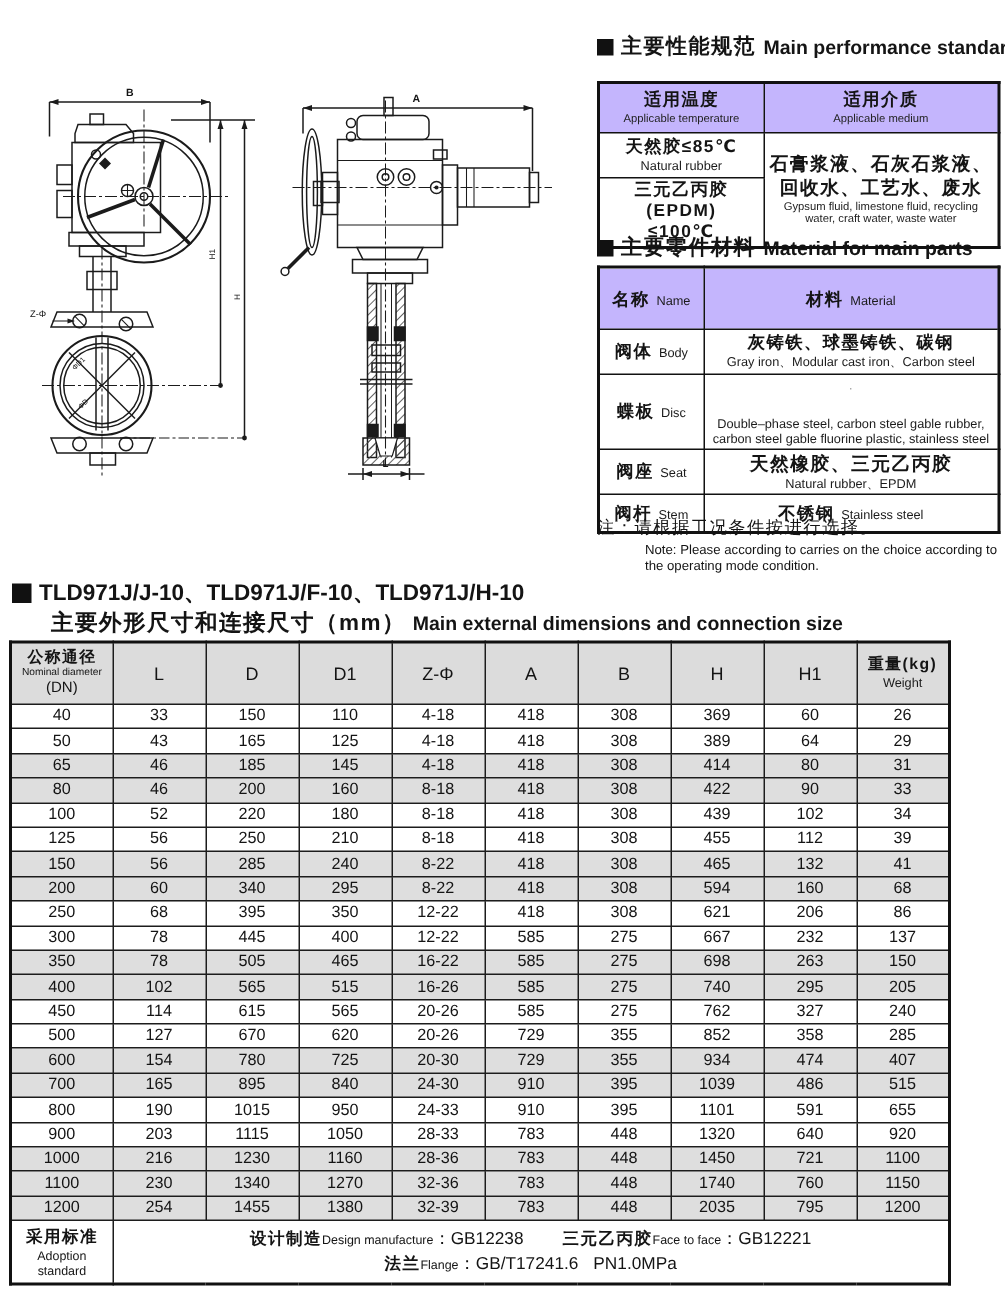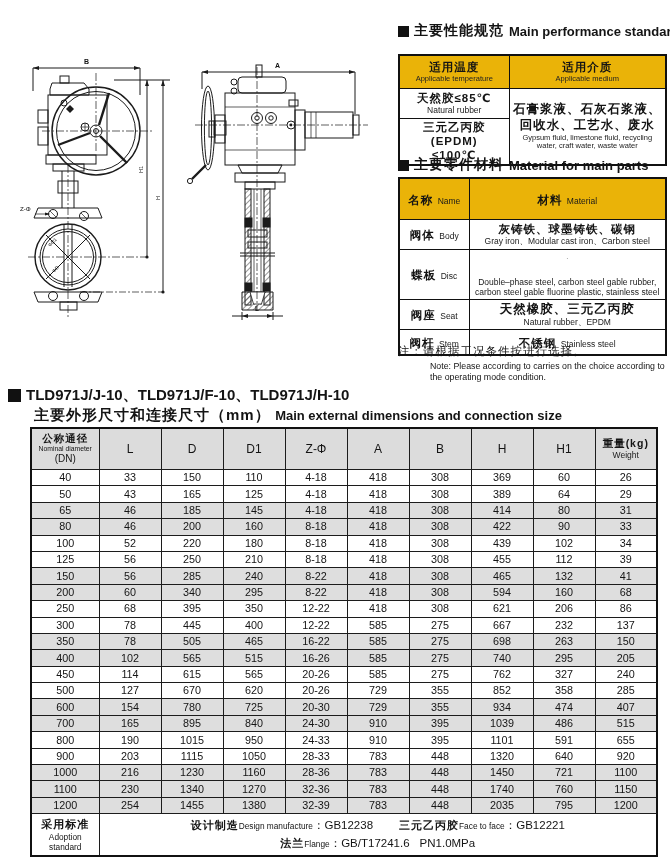--- a/index.html
+++ b/index.html
@@ -14,21 +14,21 @@
   .sec-head{display:flex;align-items:center;gap:5px;}
   .sq{display:inline-block;background:#111;flex:0 0 auto;}
   .sq-s{width:11px;height:11px;}
   .sq-l{width:13px;height:13px;}
   .h-cn{font-weight:bold;font-size:14px;letter-spacing:1px;white-space:nowrap;}
   .h-en{font-weight:bold;font-size:13px;white-space:nowrap;}
   
   table{border-collapse:collapse;table-layout:fixed;}
   .info-tbl{border:2px solid #111;}
   .info-tbl td,.info-tbl th{border:1px solid #111;text-align:center;vertical-align:middle;padding:1px 2px;overflow:hidden;}
-  .info-tbl th{background:#eab308;font-weight:normal;}
+  .info-tbl th{background:#c4b5fd;font-weight:normal;}
   .cn-b{font-weight:bold;font-size:11.5px;letter-spacing:1px;line-height:1.25;}
   .cn-big{font-weight:bold;font-size:12.5px;letter-spacing:1px;line-height:1.3;}
   .en-s{font-size:7.5px;line-height:1.15;color:#222;}
   .en-m{font-size:8.5px;line-height:1.2;color:#1a1a1a;}
   .faint{color:#9a9a9a;font-size:8px;line-height:1;}
   .note-cn{font-weight:normal;font-size:11.5px;letter-spacing:1px;}
   .note-en{font-size:8.8px;line-height:1.2;margin-top:2px;margin-left:32px;}
   
   .dim-tbl{border:2px solid #111;width:626px;}
   .dim-tbl th,.dim-tbl td{border:1px solid #1c1c1c;text-align:center;vertical-align:middle;padding:0;}
@@ -318,21 +318,21 @@
   <div class="sec-head">
     <span class="sq sq-l"></span>
     <span style="font-weight:bold;font-size:15px;">TLD971J/J-10、TLD971J/F-10、TLD971J/H-10</span>
   </div>
   <div style="padding-left:26px;margin-top:1px;white-space:nowrap;">
     <span style="font-weight:bold;font-size:15px;letter-spacing:1px;">主要外形尺寸和连接尺寸（mm）</span>
     <span class="h-en">Main external dimensions and connection size</span>
   </div>
 </div>
 
-<table class="abs dim-tbl" style="left:30px;top:427px;">
+<table class="abs dim-tbl" style="left:6px;top:427px;">
   <colgroup>
     <col style="width:68px">
       <col style="width:62px">
       <col style="width:62px">
       <col style="width:62px">
       <col style="width:62px">
     <col style="width:62px">
       <col style="width:62px">
       <col style="width:62px">
       <col style="width:62px">

